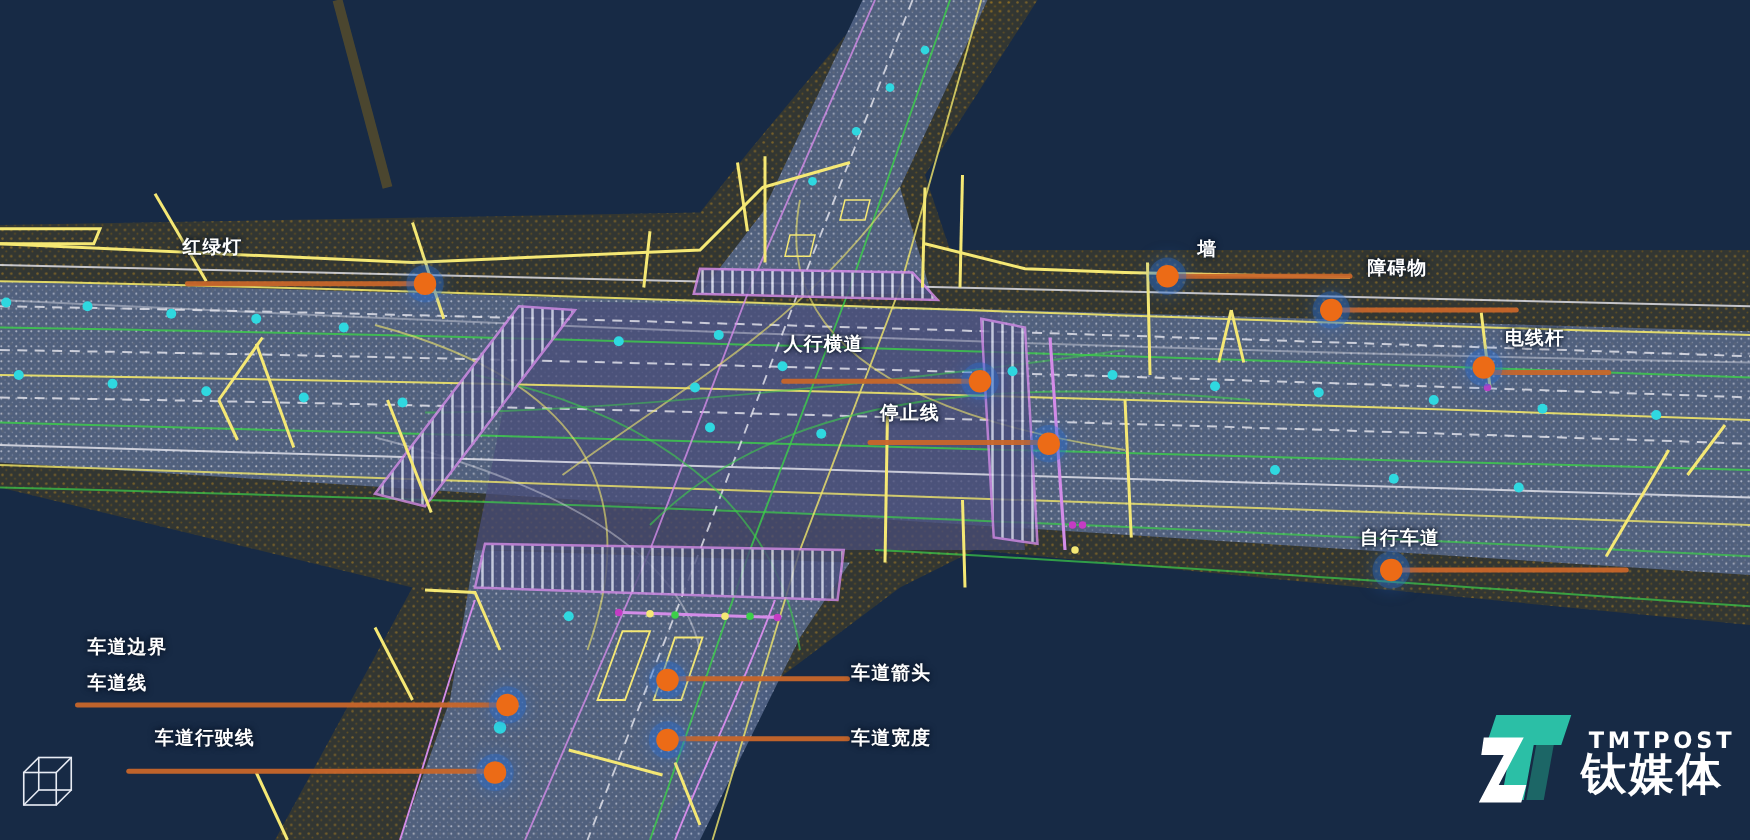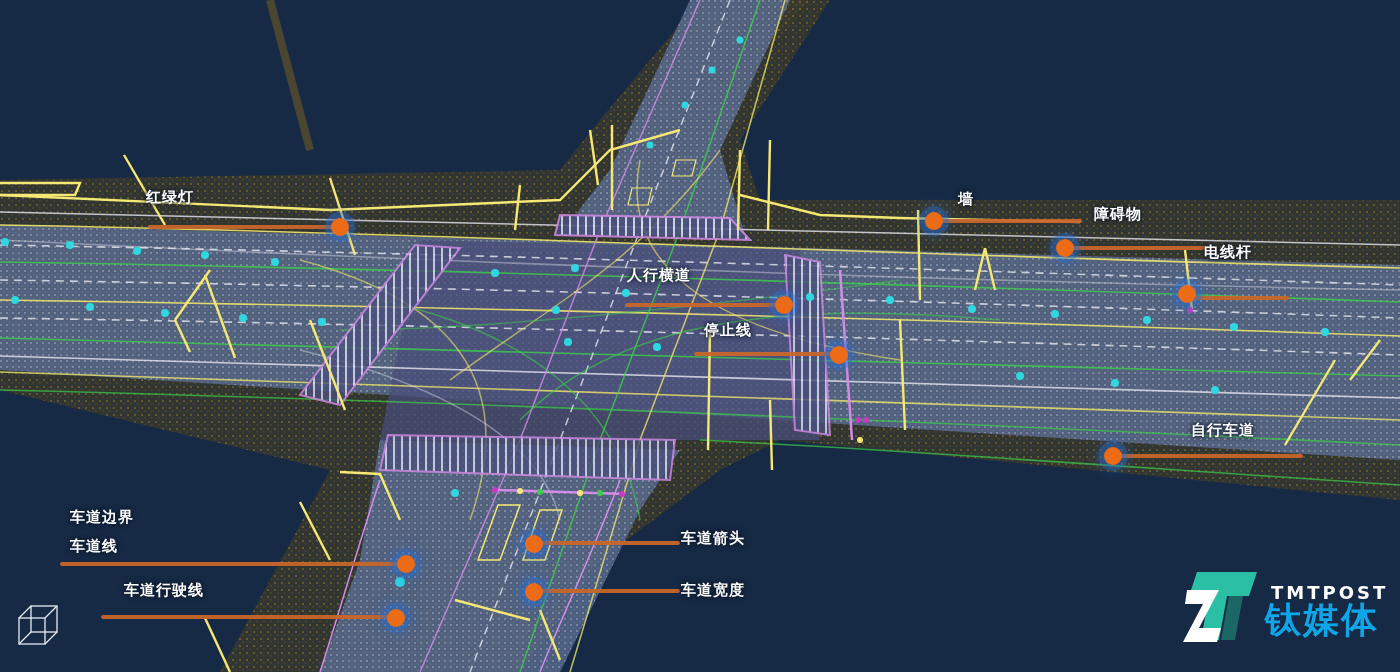--- a/index.html
+++ b/index.html
@@ -5,21 +5,21 @@
   html, body { margin:0; padding:0; }
   body { width:1400px; height:672px; overflow:hidden; background:#16273f; font-family:"DejaVu Sans","Liberation Sans",sans-serif; }
   .stage { position:relative; width:1400px; height:672px; overflow:hidden; background:#172a45; }
   svg.map { position:absolute; left:0; top:0; width:1400px; height:672px; }
   .label { position:absolute; color:#ffffff; font-weight:bold; font-size:15px; letter-spacing:1px; text-shadow:0 0 3px #0a1526, 0 0 6px #0a1526; white-space:nowrap; line-height:24px; }
   .leader { position:absolute; height:4px; background:#c8662a; border-radius:2px; opacity:0.95; }
   .marker { position:absolute; width:18px; height:18px; margin-left:-9px; margin-top:-9px; border-radius:50%; background:#ec6b16; box-shadow:0 0 0 6px rgba(40,110,210,0.35), 0 0 14px 6px rgba(40,110,210,0.35); cursor:pointer; }
   .cube { position:absolute; left:16px; top:603px; width:46px; height:46px; cursor:pointer; }
   .logo { position:absolute; left:1183px; top:568px; width:200px; height:80px; }
   .logo .en { position:absolute; left:88px; top:14px; color:#fff; font-size:18px; font-weight:bold; letter-spacing:3px; }
-  .logo .cn { position:absolute; left:82px; top:32px; color:#0ea5e9; font-size:36px; font-weight:bold; letter-spacing:2px; line-height:40px; }
+  .logo .cn { position:absolute; left:82px; top:32px; color:#ffffff; font-size:36px; font-weight:bold; letter-spacing:2px; line-height:40px; }
 </style>
 </head>
 <body>
 
 <div class="stage">
 
   <svg class="map" viewBox="0 0 1400 672">
     <defs>
       <pattern id="dots" width="6" height="6" patternUnits="userSpaceOnUse">
         <rect width="6" height="6" fill="#55678a"></rect>
@@ -203,24 +203,24 @@
   <div class="marker" style="left:839px; top:355px;"></div>
   <div class="marker" style="left:1113px; top:456px;"></div>
   <div class="marker" style="left:406px; top:564px;"></div>
   <div class="marker" style="left:396px; top:618px;"></div>
   <div class="marker" style="left:534px; top:544px;"></div>
   <div class="marker" style="left:534px; top:592px;"></div>
 
   <div class="label" style="left:146px; top:185px;">红绿灯</div>
   <div class="label" style="left:958px; top:187px;">墙</div>
   <div class="label" style="left:1094px; top:202px;">障碍物</div>
-  <div class="label" style="left:1204px; top:240px;">电线杆</div>
+  <div class="label" style="left:1204px; top:258px;">电线杆</div>
   <div class="label" style="left:627px; top:263px;">人行横道</div>
   <div class="label" style="left:704px; top:318px;">停止线</div>
-  <div class="label" style="left:1191px; top:418px;">自行车道</div>
+  <div class="label" style="left:1088px; top:418px;">自行车道</div>
   <div class="label" style="left:70px; top:505px;">车道边界</div>
   <div class="label" style="left:70px; top:534px;">车道线</div>
   <div class="label" style="left:124px; top:578px;">车道行驶线</div>
   <div class="label" style="left:681px; top:526px;">车道箭头</div>
   <div class="label" style="left:681px; top:578px;">车道宽度</div>
 
   <div class="cube">
     <svg width="46" height="46" viewBox="0 0 46 46">
       <g fill="none" stroke="#e8ecf4" stroke-width="1.3">
         <rect x="3" y="15" width="26" height="26"></rect>

